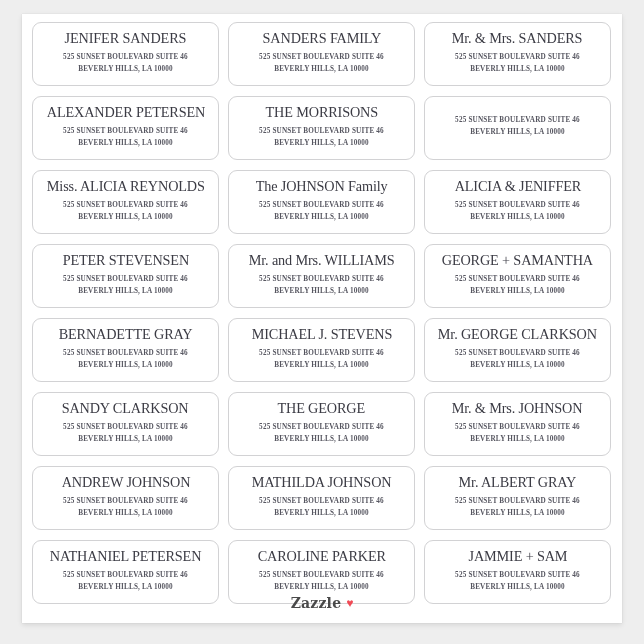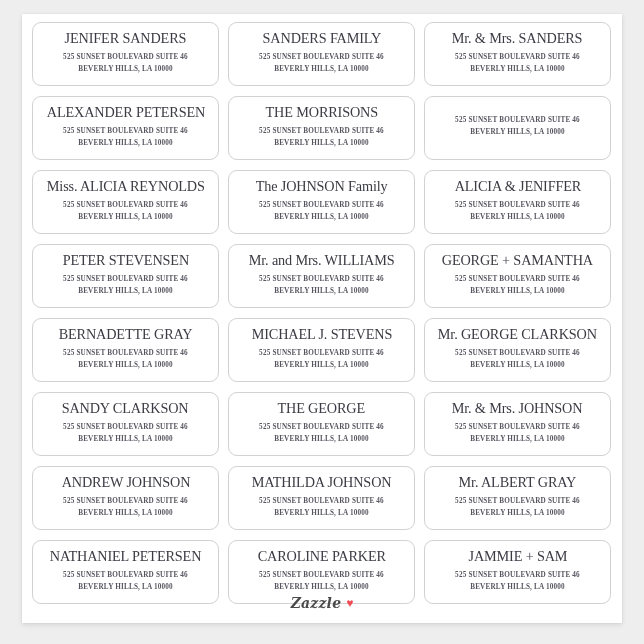--- a/index.html
+++ b/index.html
@@ -80,21 +80,20 @@
     width: 600px;
     height: 40px;
     display: flex;
     align-items: center;
     justify-content: center;
     gap: 5px;
   }
 
   #zazzle-wordmark {
     font-family: "DejaVu Serif", serif;
-    font-style: italic;
     font-weight: bold;
     font-size: 14px;
     letter-spacing: 0.2px;
     color: #4a4a4a;
   }
 
   #zazzle-heart {
     display: inline-block;
     font-size: 12px;
     line-height: 1;

